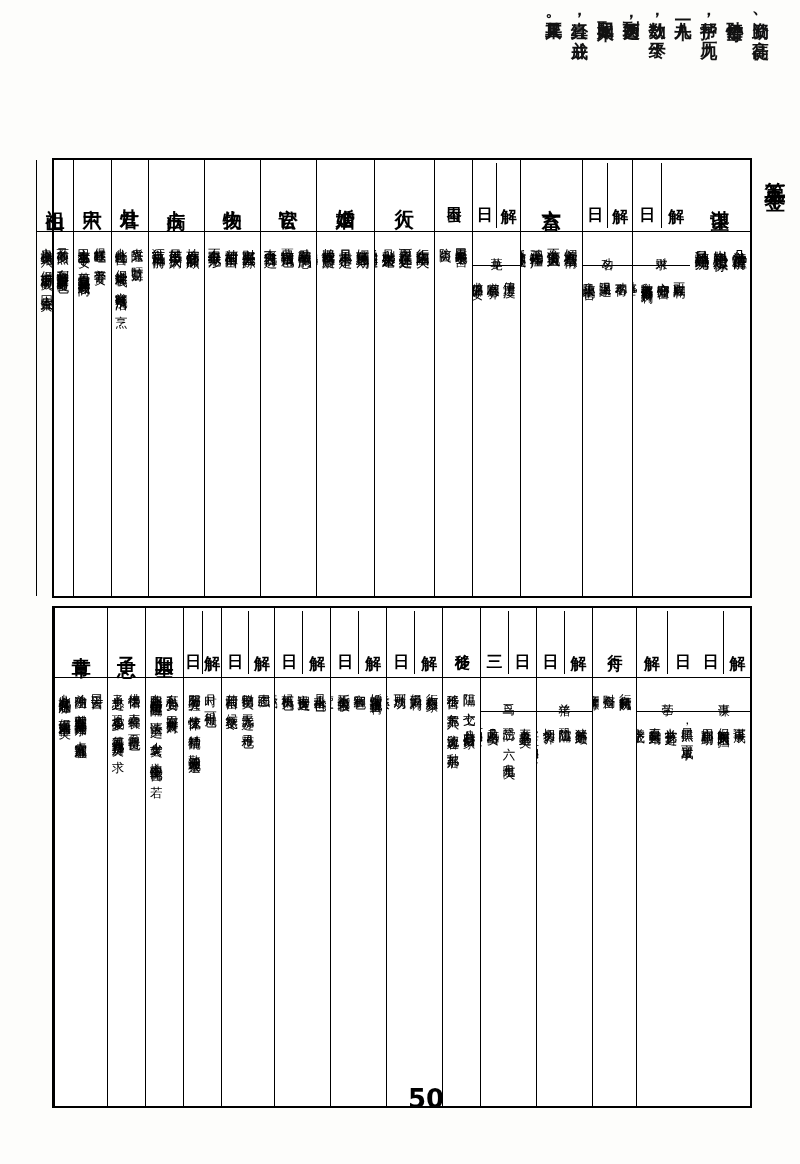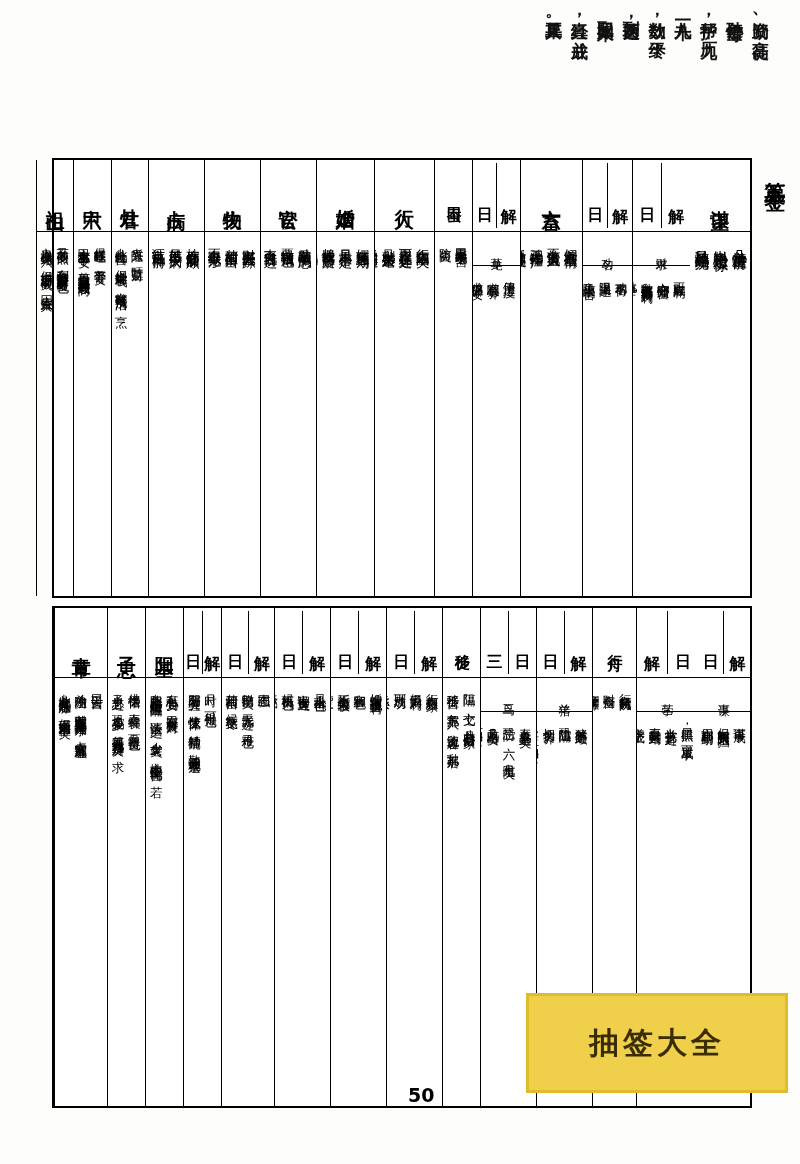--- a/index.html
+++ b/index.html
@@ -159,21 +159,21 @@
     align-items: center;
     justify-content: center;
     font-size: 12px;
   }
 
   
   .page-num {
     position: absolute;
     left: 408px;
     top: 1084px;
-    font-size: 19px;
+    font-size: 26px;
     font-weight: bold;
   }
 
   
   .badge {
     position: absolute;
     left: 526px;
     top: 993px;
     width: 256px;
     height: 94px;
@@ -648,17 +648,14 @@
         <div class="line vt">妥口舌吉</div>
         <div class="line vt">杀冲伤阻 养时宜理妥水神消掩峰杀 点穴宜需沉墓理</div>
         <div class="line vt">卜此地龙运气脉足旺 但嫌面前水神不美</div>
       </div>
     </div>
 
   </div>
 
   <div class="page-num">50</div>
 
-  <div class="badge">
-    <span>抽签大全</span>
-  </div>
 
 </div>
 
 </body></html>

